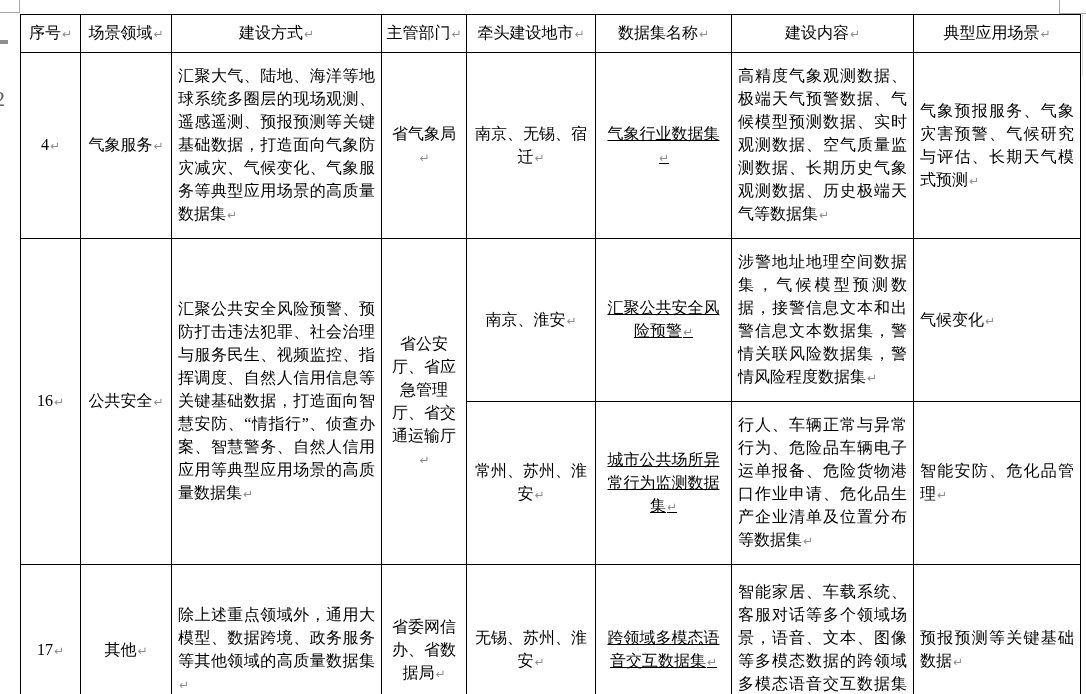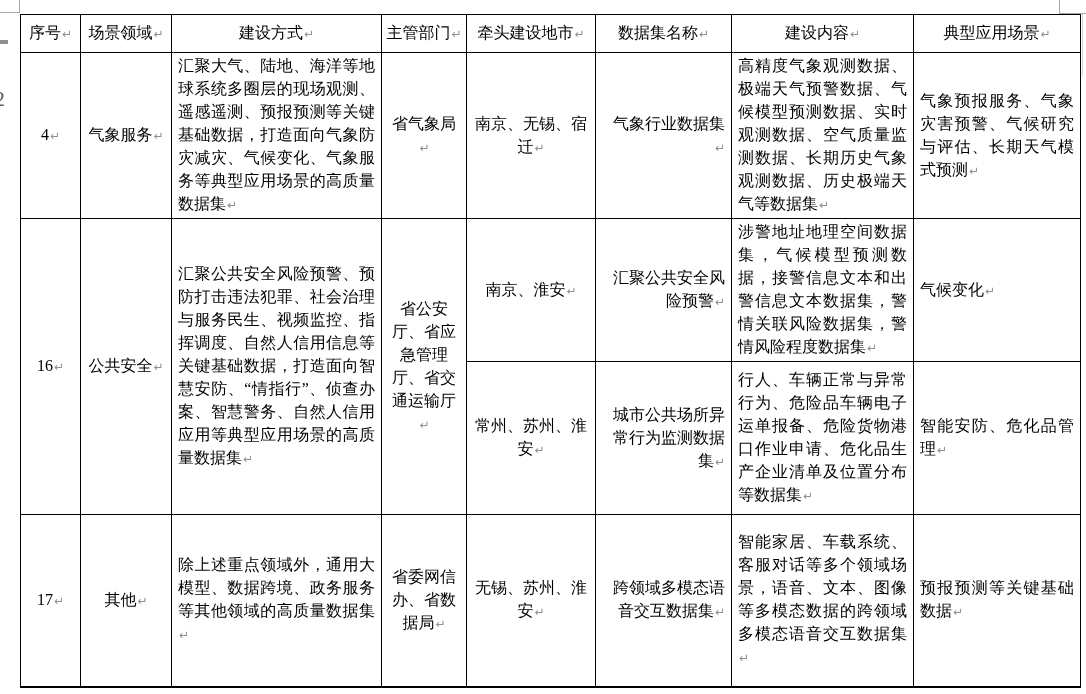--- a/index.html
+++ b/index.html
@@ -12,33 +12,33 @@
     color:#000;
   }
   .doc-table{
     position:absolute;left:20px;top:14px;
     width:1060px;
     border-collapse:collapse;
     table-layout:fixed;
   }
   .doc-table th,.doc-table td{
     border:1px solid #000;
-    padding:1px 6px;
+    padding:11px 6px;
     font-size:16px;
     line-height:23px;
     font-weight:normal;
     vertical-align:middle;
     word-break:break-all;
     overflow:hidden;
   }
   .doc-table tr.last td{border-bottom-width:2px;}
   .doc-table th{text-align:center;padding:1px 2px;}
   .t-center{text-align:center;}
   .t-just{text-align:justify;}
-  .t-left{text-align:right;}
+  .t-left{text-align:center;text-decoration:underline;}
   .eoc{
     color:#8f8f8f;
     font-family:"DejaVu Sans",sans-serif;
     font-size:12px;
     margin-left:1px;
     white-space:nowrap;
   }
   
   .margin-number{
     position:absolute;left:-6px;top:86px;

